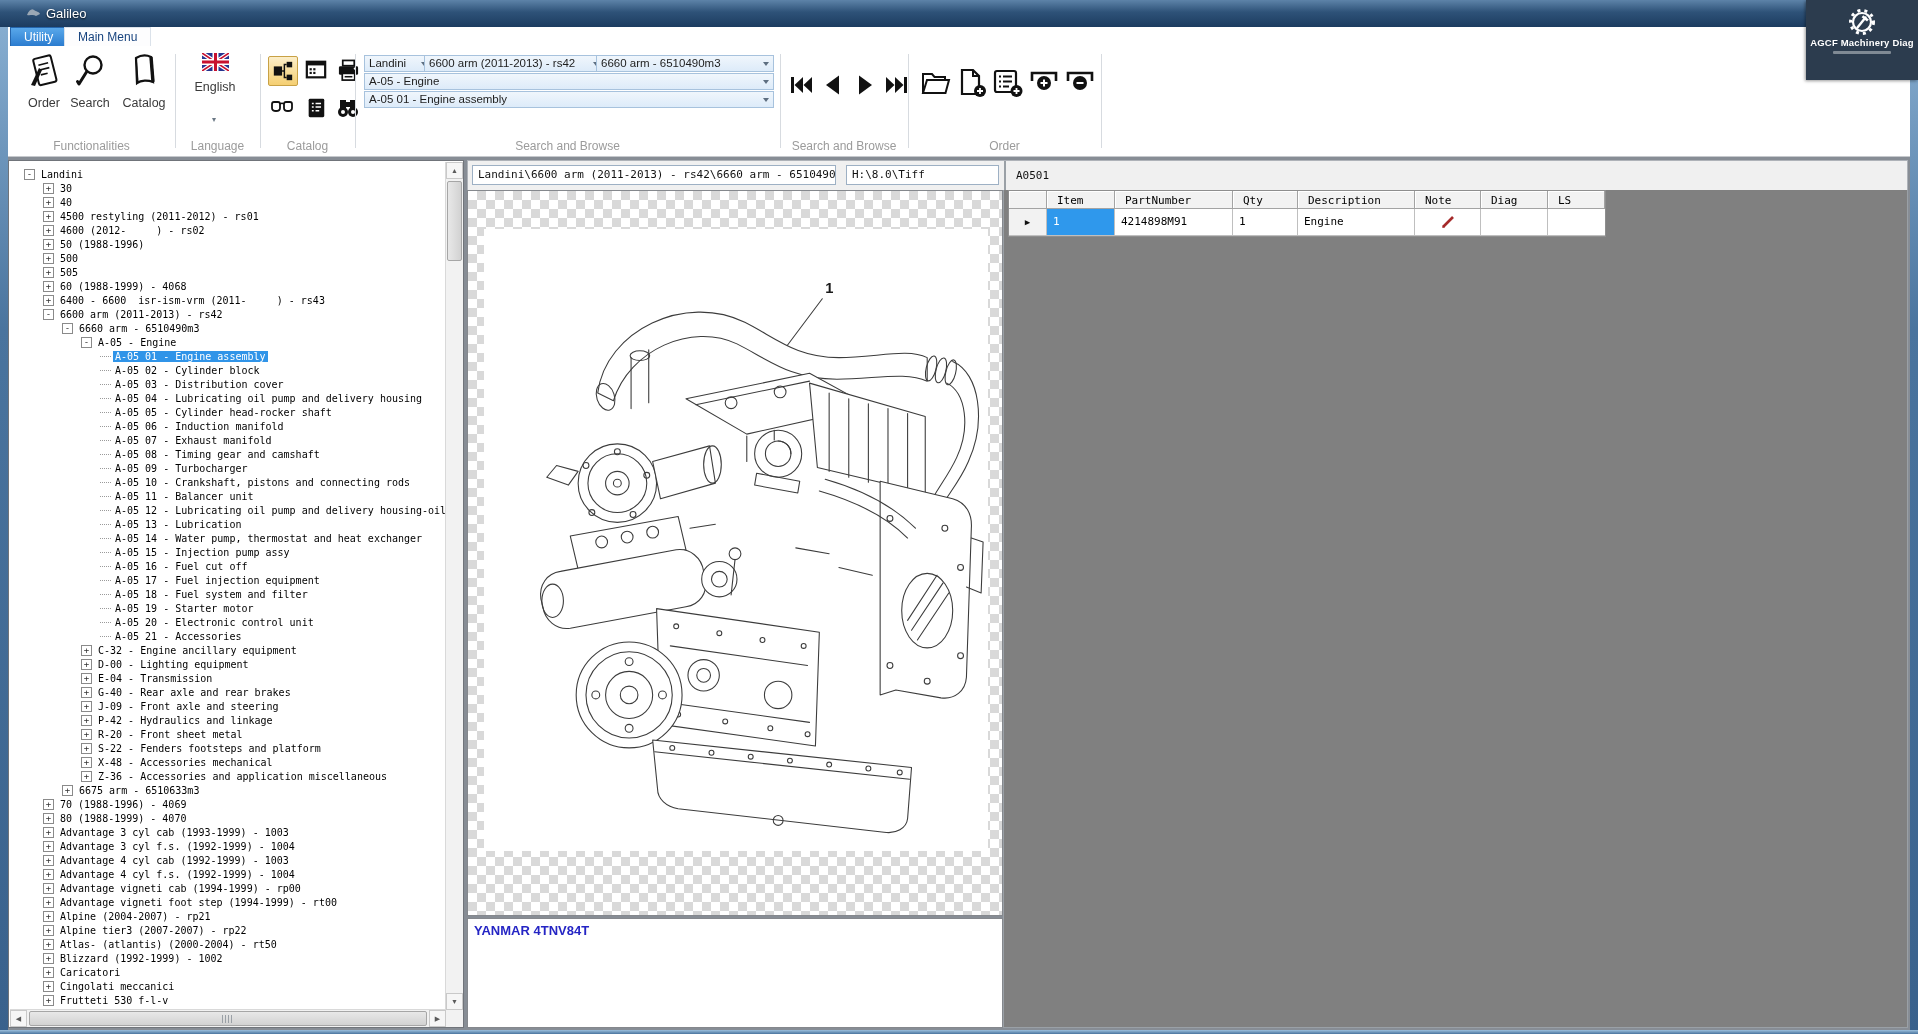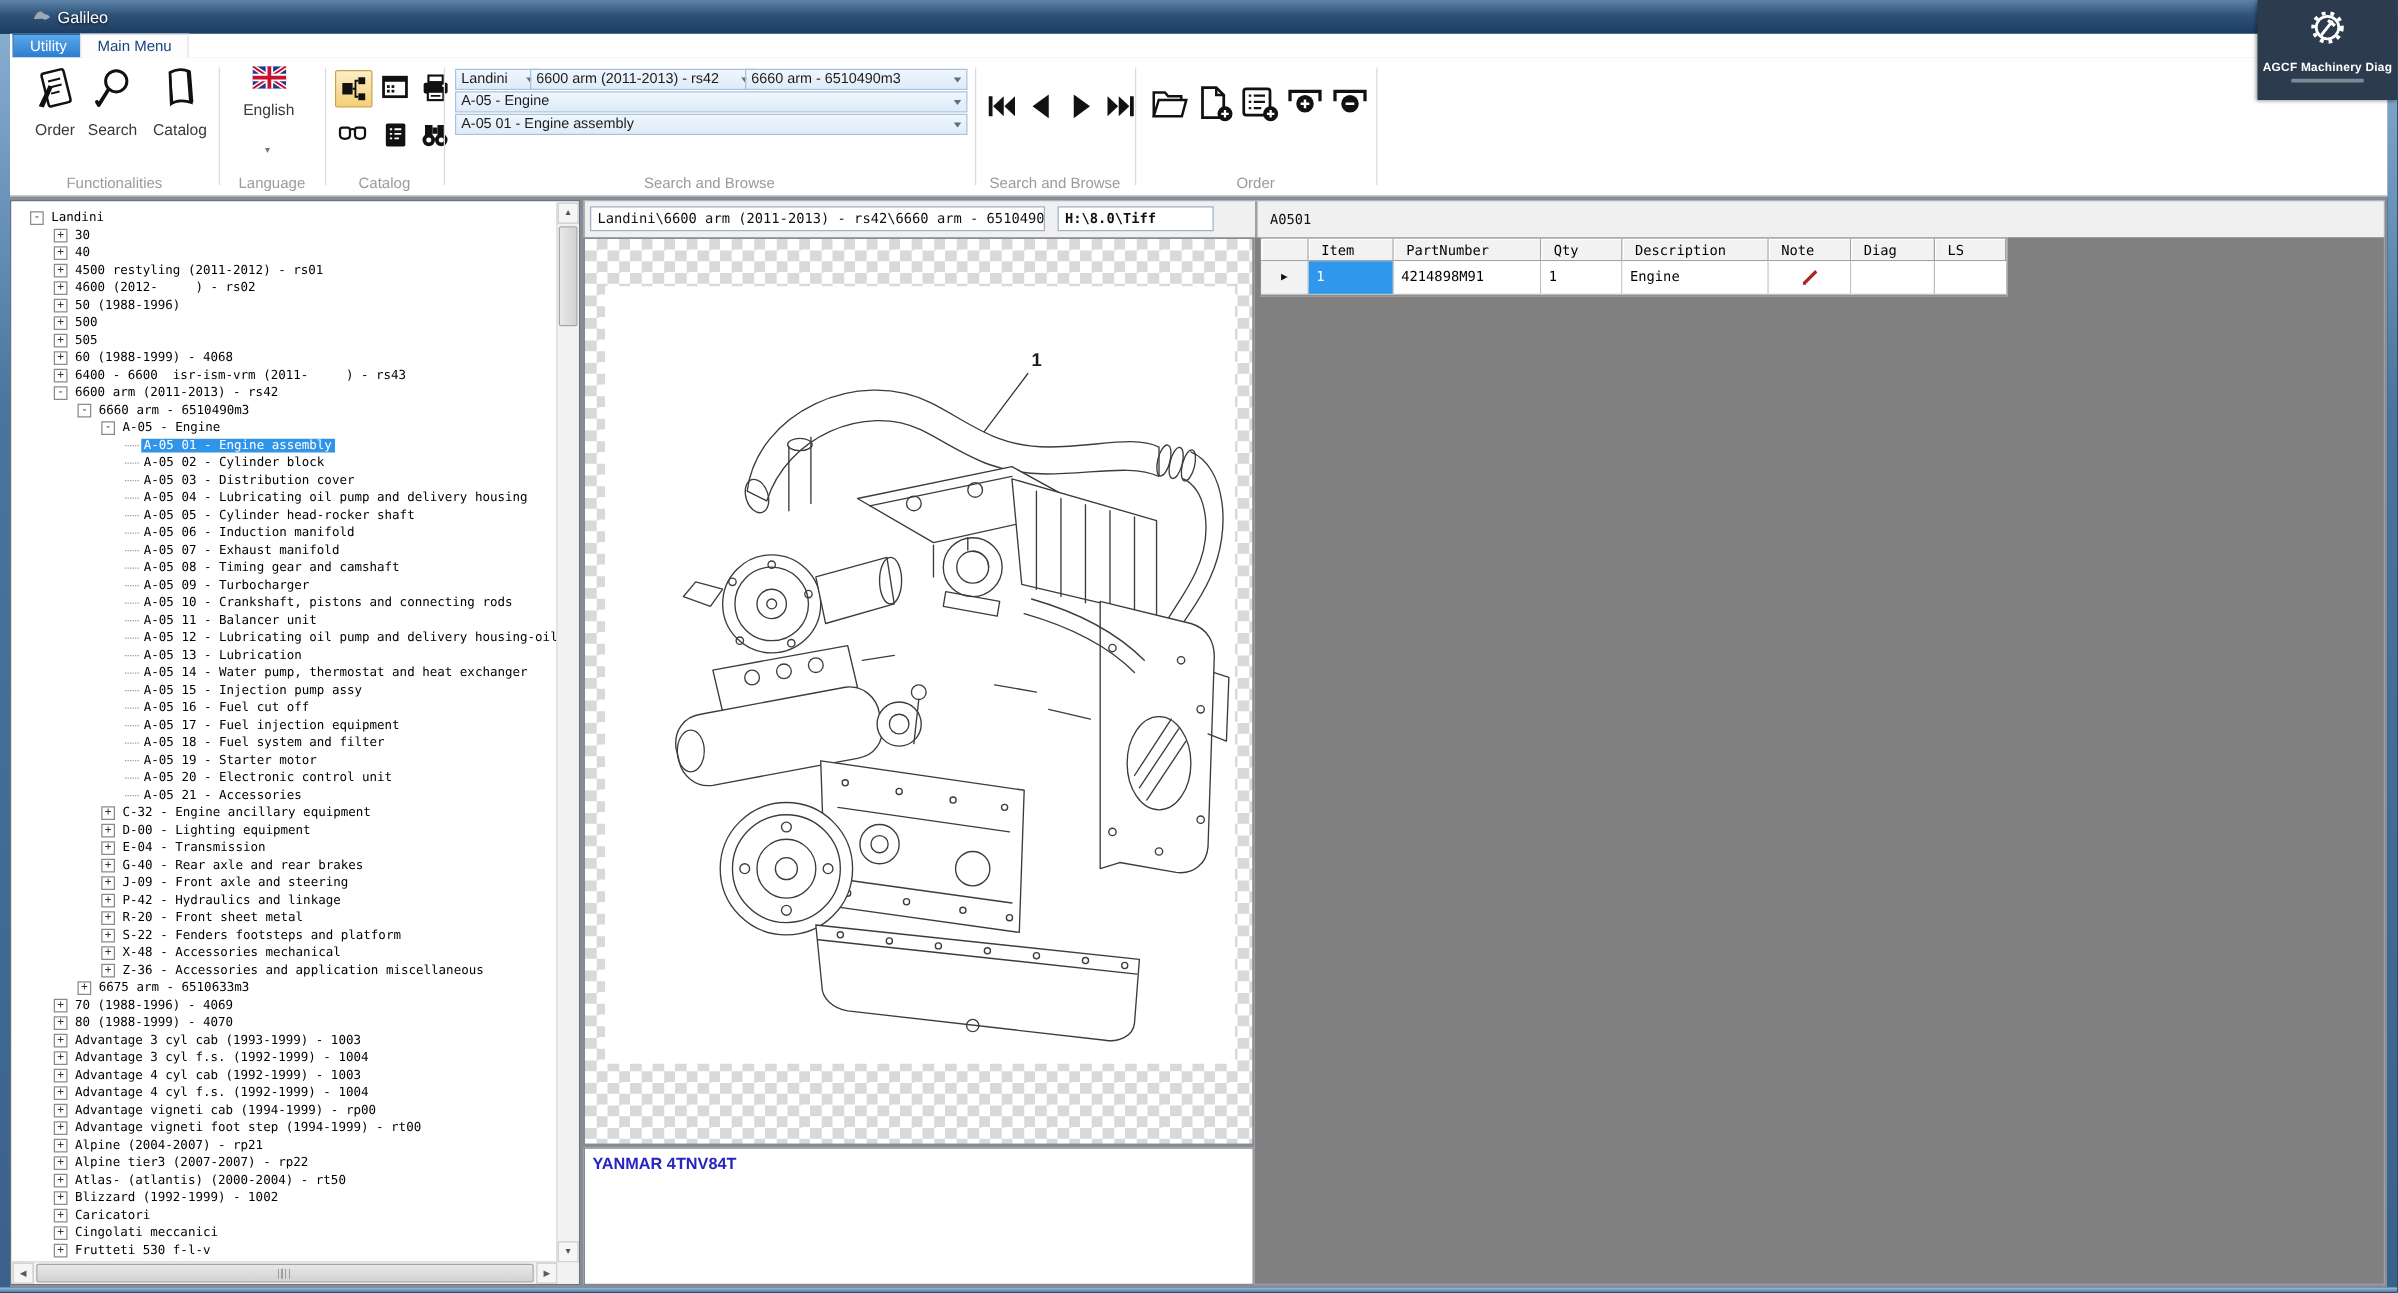--- a/index.html
+++ b/index.html
@@ -10,21 +10,21 @@
   .appicon{position:absolute;left:26px;top:6px;width:15px;height:13px;}
   .dicon{position:absolute;top:5px;width:15px;height:15px;border-radius:3px;filter:blur(2px);opacity:.55;z-index:4;}
   
   .wb{position:absolute;background:linear-gradient(180deg,#86add0,#4a749e 30%,#39618c);z-index:3;}
   .wb.left{left:0;top:27px;width:8px;height:1007px;}
   .wb.right{left:1910px;top:27px;width:8px;height:1007px;}
   .wb.bottom{left:0;top:1030px;width:1918px;height:4px;background:linear-gradient(#9cc0dd,#4a749e);}
   
   .brand{position:absolute;left:1806px;top:0;width:112px;height:80px;background:#2c3c4e;z-index:40;display:flex;flex-direction:column;align-items:center;box-shadow:-1px 1px 3px rgba(0,0,0,.4);}
   .brand svg{margin-top:7px;}
-  .brandname{font-size:9.5px;font-weight:bold;color:#fff;margin-top:12px;letter-spacing:.2px;white-space:nowrap;}
+  .brandname{font-size:9.5px;font-weight:bold;color:#fff;margin-top:0;letter-spacing:.2px;white-space:nowrap;}
   .brandline{width:58px;height:3px;margin-top:3px;background:rgba(255,255,255,.4);border-radius:1px;}
   
   .tabbar{position:absolute;left:8px;top:27px;width:1902px;height:19px;background:#fff;border-bottom:1px solid #d4dae2;z-index:6;}
   .tab{position:absolute;top:0;height:18px;line-height:18px;font-size:12px;padding:0 13px;}
   .tab.utility{left:2px;background:linear-gradient(#59a8ea,#2b7ccf);color:#fff;border:1px solid #2566ad;border-bottom:none;}
   .tab.mainmenu{left:56px;color:#17437e;background:#fdfdfe;border:1px solid #dbe2ea;border-bottom:none;}
   
   .ribbon{position:absolute;left:8px;top:46px;width:1902px;height:110px;background:#fff;border-bottom:1px solid #c6c9cd;z-index:6;}
   .gdiv{position:absolute;top:8px;height:94px;width:1px;background:#d7dbe0;}
   .glabel{position:absolute;bottom:3px;font-size:12px;color:#9b9b9b;text-align:center;}
@@ -374,21 +374,21 @@
         <div class="hthumb">
             <span class="grip"></span>
           </div>
         <div class="sbtn" style="right:0;left:auto;top:0;">▶</div>
       </div>
       <div class="scorner"></div>
     </div>
 
     <div class="midstrip">
       <div class="pathbox" style="left:4px;width:364px;">Landini\6600 arm (2011-2013) - rs42\6660 arm - 6510490m3\A-</div>
-      <div class="pathbox" style="left:378px;width:125px;font-weight:bold;">H:\8.0\Tiff</div>
+      <div class="pathbox" style="left:378px;width:153px;">H:\8.0\Tiff</div>
       <div class="stripdiv"></div>
       <div class="sheetcode">A0501</div>
     </div>
 
     <div class="viewer">
       <div class="imgwhite">
         <svg width="504" height="622" viewBox="0 0 514 624">
           <g fill="none" stroke="#3c3c3c" stroke-width="1.1" stroke-linejoin="round" stroke-linecap="round">
             <path d="M345 66 L297 130"></path>
             <path fill="#fff" d="M116 162 C124 98 206 60 266 90 C298 106 318 126 362 126 C400 126 432 116 452 126 L452 150 C430 140 398 148 360 148 C312 148 290 128 258 112 C212 90 148 118 132 170 Z"></path>

